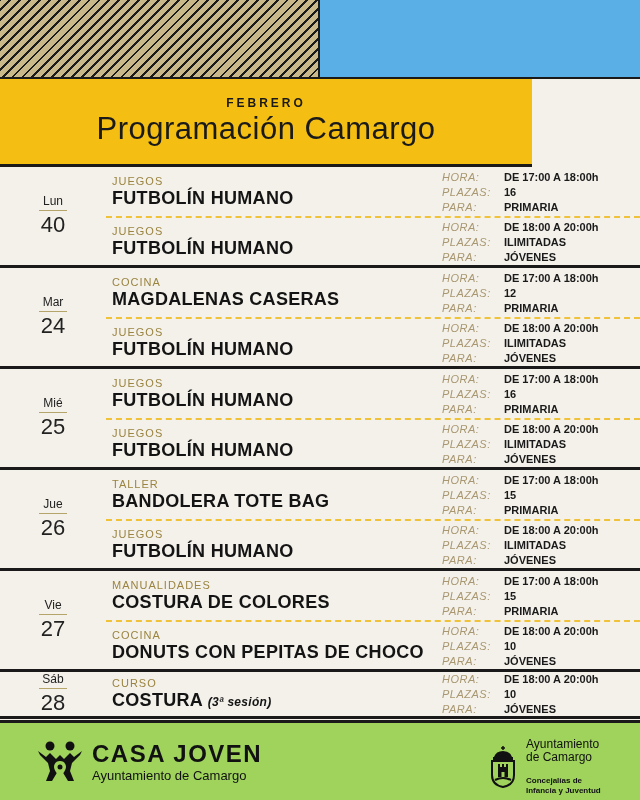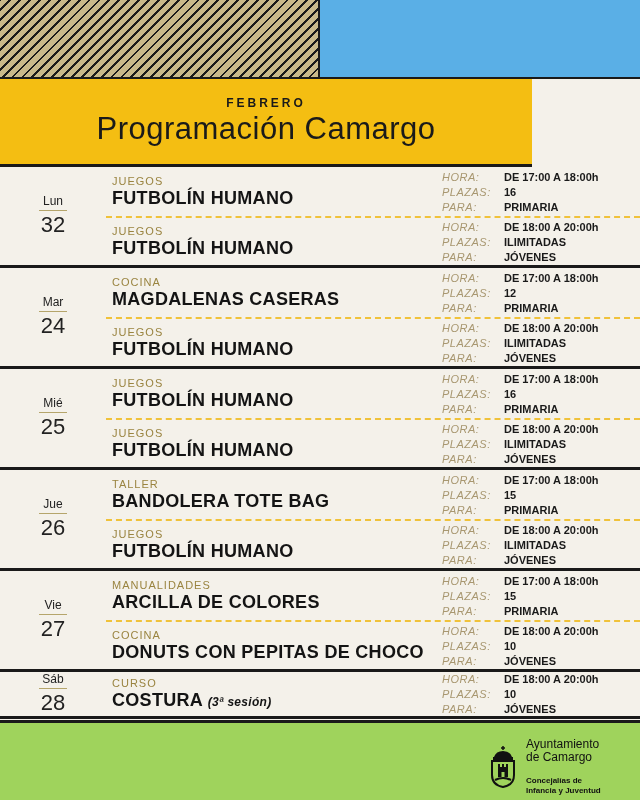--- a/index.html
+++ b/index.html
@@ -56,21 +56,21 @@
 <div class="header">
   <div class="month">FEBRERO</div>
   <div class="title">Programación Camargo</div>
 </div>
 
 <div class="schedule">
 
   <div class="day">
     <div class="day-label">
       <div class="day-name">Lun</div>
-      <div class="day-num">32</div>
+      <div class="day-num">40</div>
     </div>
     <div class="activities">
       <div class="activity">
         <div class="act-main">
           <div class="category">JUEGOS</div>
           <div class="act-title">FUTBOLÍN HUMANO</div>
         </div>
         <div class="info">
           <span class="k">HORA:</span>
             <span class="v">DE 17:00 A 18:00h</span>
@@ -210,21 +210,21 @@
 
   <div class="day">
     <div class="day-label">
       <div class="day-name">Vie</div>
       <div class="day-num">27</div>
     </div>
     <div class="activities">
       <div class="activity">
         <div class="act-main">
           <div class="category">MANUALIDADES</div>
-          <div class="act-title">ARCILLA DE COLORES</div>
+          <div class="act-title">COSTURA DE COLORES</div>
         </div>
         <div class="info">
           <span class="k">HORA:</span>
             <span class="v">DE 17:00 A 18:00h</span>
           <span class="k">PLAZAS:</span>
             <span class="v">15</span>
           <span class="k">PARA:</span>
             <span class="v">PRIMARIA</span>
         </div>
       </div>
@@ -263,20 +263,33 @@
             <span class="v">10</span>
           <span class="k">PARA:</span>
             <span class="v">JÓVENES</span>
         </div>
       </div>
     </div>
   </div>
 </div>
 
 <div class="footer">
+  <div class="brand">
+    <svg class="brand-icon" viewBox="0 0 48 42">
+      <circle cx="14" cy="5" r="4.5" fill="#111"></circle>
+      <circle cx="34" cy="5" r="4.5" fill="#111"></circle>
+      <path d="M2 10 L10 16 L14 12 L20 18 L24 14 L28 18 L34 12 L38 16 L46 10 L44 14 L36 22 L34 30 L38 40 L32 40 L26 30 L24 34 L22 30 L16 40 L10 40 L14 30 L12 22 L4 14 Z" fill="#111"></path>
+      <path d="M24 20 C20 20 18 23 18 26 C18 30 24 36 24 36 C24 36 30 30 30 26 C30 23 28 20 24 20 Z" fill="#9fd35c"></path>
+      <circle cx="24" cy="26" r="2.5" fill="#111"></circle>
+    </svg>
+    <div class="brand-text">
+      <div class="brand-name">CASA JOVEN</div>
+      <div class="brand-sub">Ayuntamiento de Camargo</div>
+    </div>
+  </div>
   <div class="ayto">
     <svg class="crest" viewBox="0 0 30 44">
       <path d="M15 1 L15 5 M13 3 L17 3" stroke="#111" stroke-width="1.5"></path>
       <path d="M6 12 Q8 6 15 6 Q22 6 24 12 Z" fill="#111"></path>
       <rect x="5" y="12" width="20" height="3" fill="#111"></rect>
       <path d="M4 16 L26 16 L26 30 Q26 40 15 42 Q4 40 4 30 Z" fill="none" stroke="#111" stroke-width="2"></path>
       <rect x="10" y="22" width="10" height="10" fill="#111"></rect>
       <rect x="10" y="19" width="2" height="3" fill="#111"></rect>
       <rect x="14" y="19" width="2" height="3" fill="#111"></rect>
       <rect x="18" y="19" width="2" height="3" fill="#111"></rect>

